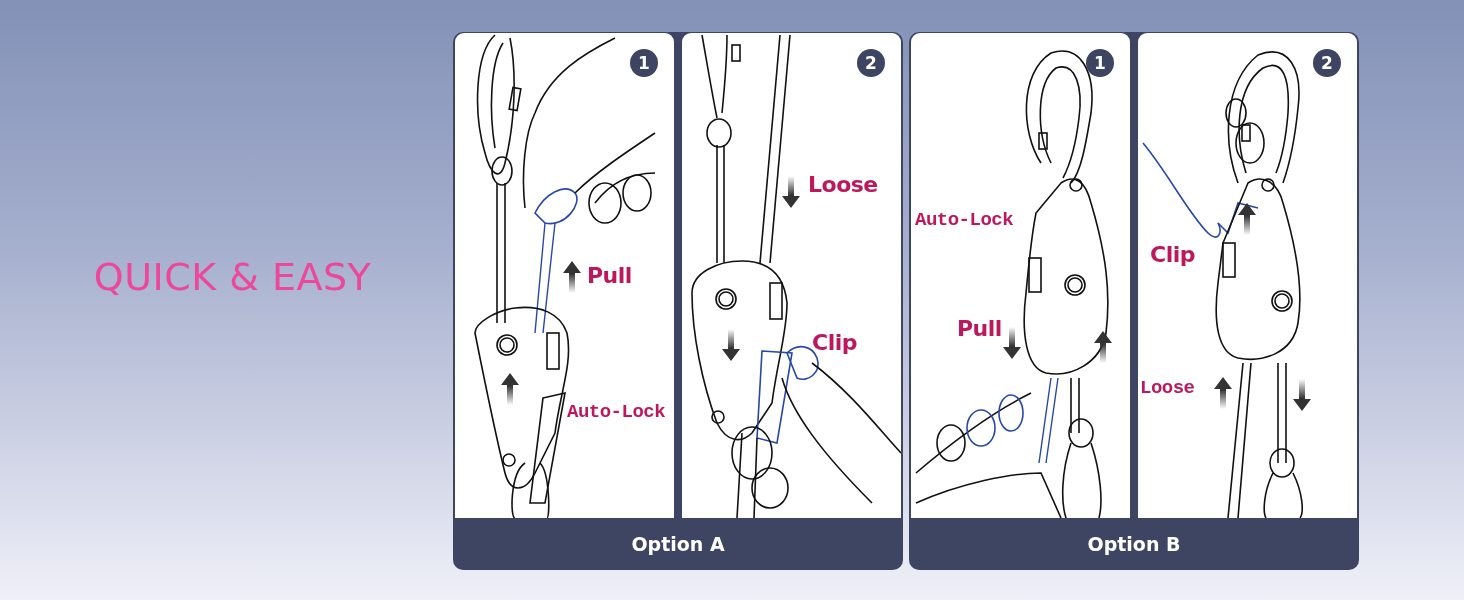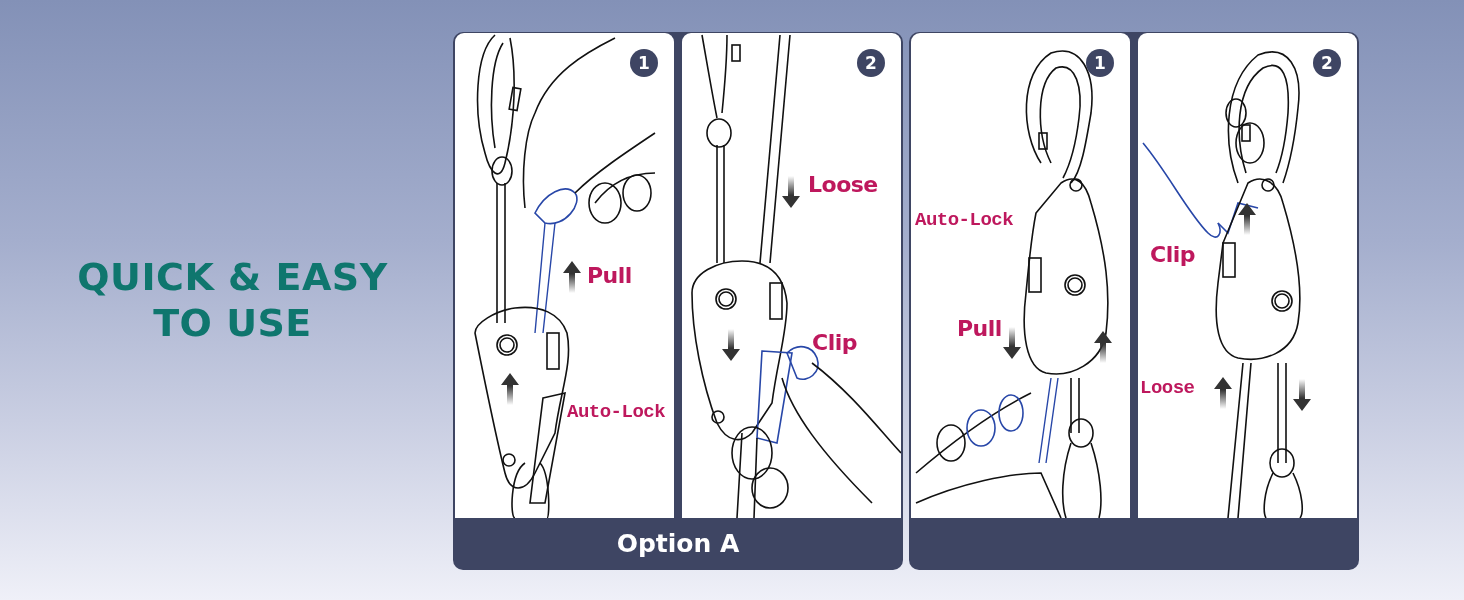--- a/index.html
+++ b/index.html
@@ -3,40 +3,40 @@
 <meta charset="utf-8">
 <style>
   html, body { margin: 0; padding: 0; }
   body {
     width: 1464px; height: 600px; overflow: hidden; position: relative;
     background: linear-gradient(180deg, #8391b7 0%, #a4aecd 40%, #c9cee2 70%, #eff0f8 100%);
     font-family: "DejaVu Sans", sans-serif;
   }
   .headline {
     position: absolute; left: 60px; top: 254px; width: 345px;
-    text-align: center; color: #0f766e; font-weight: bold;
+    text-align: center; color: #ec4899; font-weight: normal;
     font-size: 38px; line-height: 46px; letter-spacing: 0.5px;
   }
   .headline span { display: block; }
   .group {
     position: absolute; top: 32px; height: 538px;
     background: #3e4563; border-radius: 10px;
   }
   .group.a { left: 453px; width: 450px; }
   .group.b { left: 909px; width: 450px; }
   .panel {
     position: absolute; top: 1px; width: 219px; height: 485px;
     background: #ffffff; border-radius: 9px 9px 0 0; overflow: hidden;
   }
   .panel.p1 { left: 2px; }
   .panel.p2 { left: 229px; }
   .group-label {
     position: absolute; left: 0; right: 0; bottom: 0; height: 50px;
     line-height: 48px; text-align: center; color: #ffffff;
-    font-weight: bold; font-size: 25px;
+    font-weight: bold; font-size: 19px;
   }
   .step-badge {
     position: absolute; top: 16px; right: 16px; width: 28px; height: 28px;
     border-radius: 50%; background: #3e4563; color: #fff;
     font-weight: bold; font-size: 17px; line-height: 28px; text-align: center;
     z-index: 3;
   }
   .callout {
     position: absolute; color: #be185d; font-weight: bold; font-size: 22px;
     z-index: 3; white-space: nowrap; letter-spacing: -0.5px;
@@ -64,21 +64,20 @@
       <path d="M9 0 L18 12 L12 12 L12 32 L6 32 L6 12 L0 12 Z" fill="url(#gUp)"></path>
     </symbol>
     <symbol id="downArrow" viewBox="0 0 18 32">
       <path d="M9 32 L18 20 L12 20 L12 0 L6 0 L6 20 L0 20 Z" fill="url(#gDown)"></path>
     </symbol>
   </defs>
 </svg>
 
 <div class="headline">
   <span>QUICK &amp; EASY</span>
-  <span>TO USE</span>
 </div>
 
 <div class="group a">
 
   <div class="panel p1">
     <svg class="art" viewBox="0 0 219 485" fill="none" stroke="#111" stroke-width="1.6">
       <path d="M40 2 C20 20 18 80 30 120 C35 140 45 150 50 130 C60 90 62 40 55 5"></path>
       <path d="M48 10 C35 30 34 80 40 115"></path>
       <rect x="56" y="55" width="8" height="22" transform="rotate(10 60 66)"></rect>
       <ellipse cx="47" cy="138" rx="10" ry="14"></ellipse>
@@ -202,13 +201,14 @@
       </svg>
     <div class="callout small" style="left:2px; top:344px">Loose</div>
     <svg class="arrow" style="left:76px; top:344px">
         <use href="#upArrow"></use>
       </svg>
     <svg class="arrow" style="left:155px; top:346px">
         <use href="#downArrow"></use>
       </svg>
   </div>
 
+  <div class="group-label">Option B</div>
 </div>
 
 </body></html>

